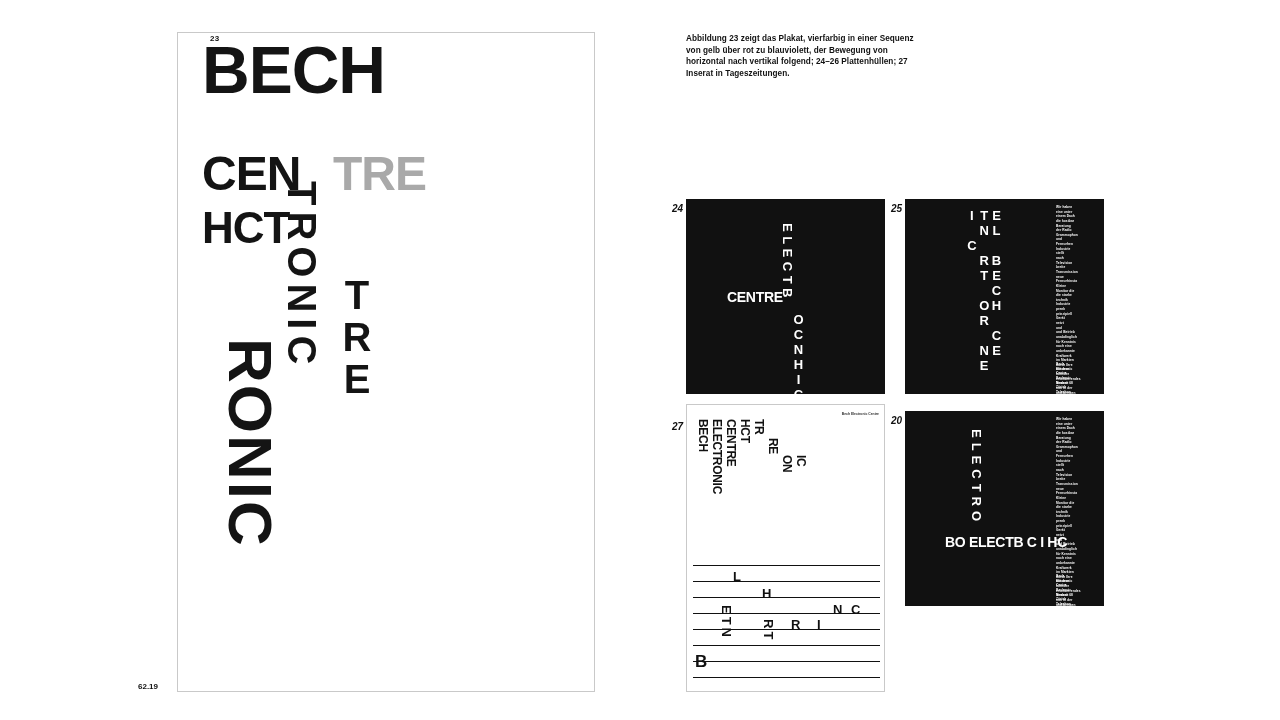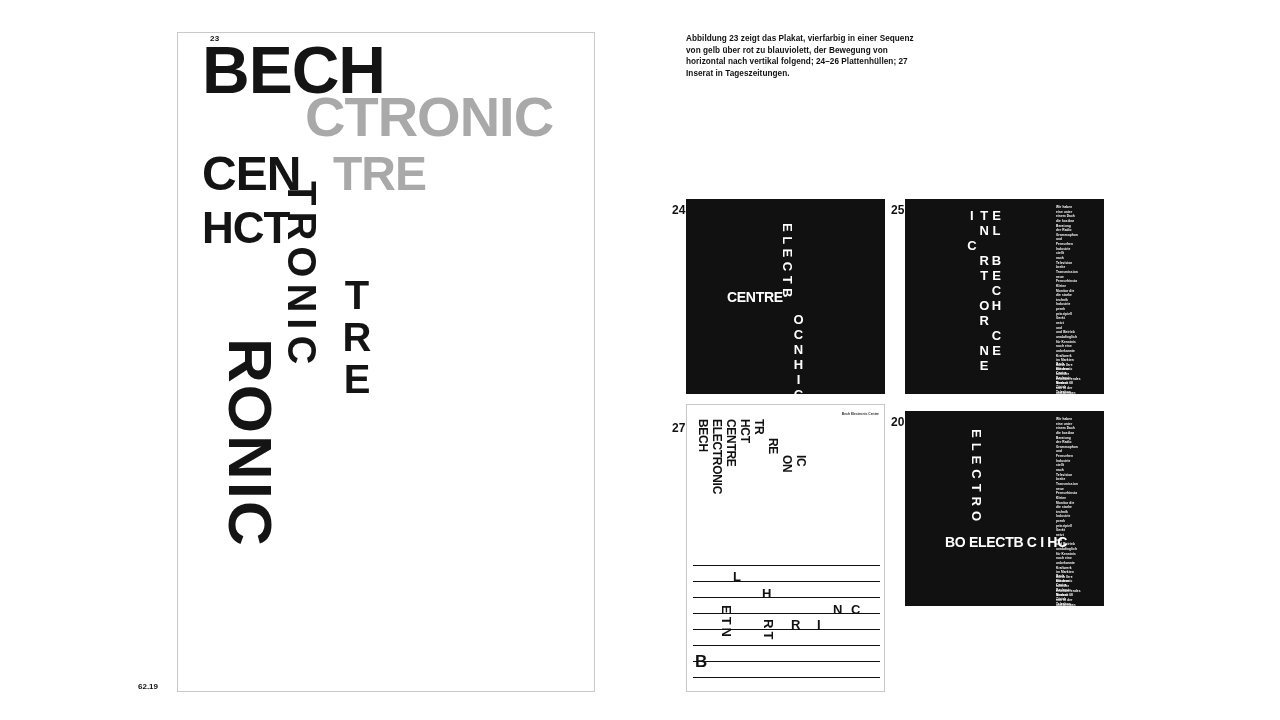--- a/index.html
+++ b/index.html
@@ -90,23 +90,24 @@
     background: #111111;
     overflow: hidden;
   }
   .plate.white-plate {
     background: #ffffff;
     border: 1px solid #c9c9c9;
     box-sizing: border-box;
   }
   .plate-num {
     position: absolute;
-    font-size: 12px;
-    font-weight: bold;
-    color: #111;
+    font-size: 10px;
+    font-weight: bold;
+    color: #111;
+    font-style: italic;
   }
   .plt-txt {
     position: absolute;
     color: #ffffff;
     font-weight: bold;
     font-family: "Liberation Sans", sans-serif;
     line-height: 0.82;
     white-space: pre;
     letter-spacing: -0.3px;
   }
@@ -140,21 +141,20 @@
   }
 </style>
 </head>
 <body>
 
 <div id="left-page">
   <div id="poster">
 
     <span class="pl black" style="left:24px; top:12px; font-size:66px;">BECH</span>
 
-    <span class="pl gray" style="left:127px; top:62px; font-size:56px;">CTRONIC</span>
 
     <span class="pl black" style="left:24px; top:122px; font-size:48px;">CEN</span>
     <span class="pl gray" style="left:155px; top:122px; font-size:48px;">TRE</span>
 
     <span class="pl black" style="left:24px; top:178px; font-size:44px;">HCT</span>
 
     <span class="pl black vert" style="left:139px; top:148px; font-size:40px; letter-spacing:6px;">TRONIC</span>
 
     <span class="pl black" style="left:163px; top:240px; font-size:40px; letter-spacing:-2px; writing-mode:vertical-rl; text-orientation:upright; line-height:0.8;">TRE</span>
 

